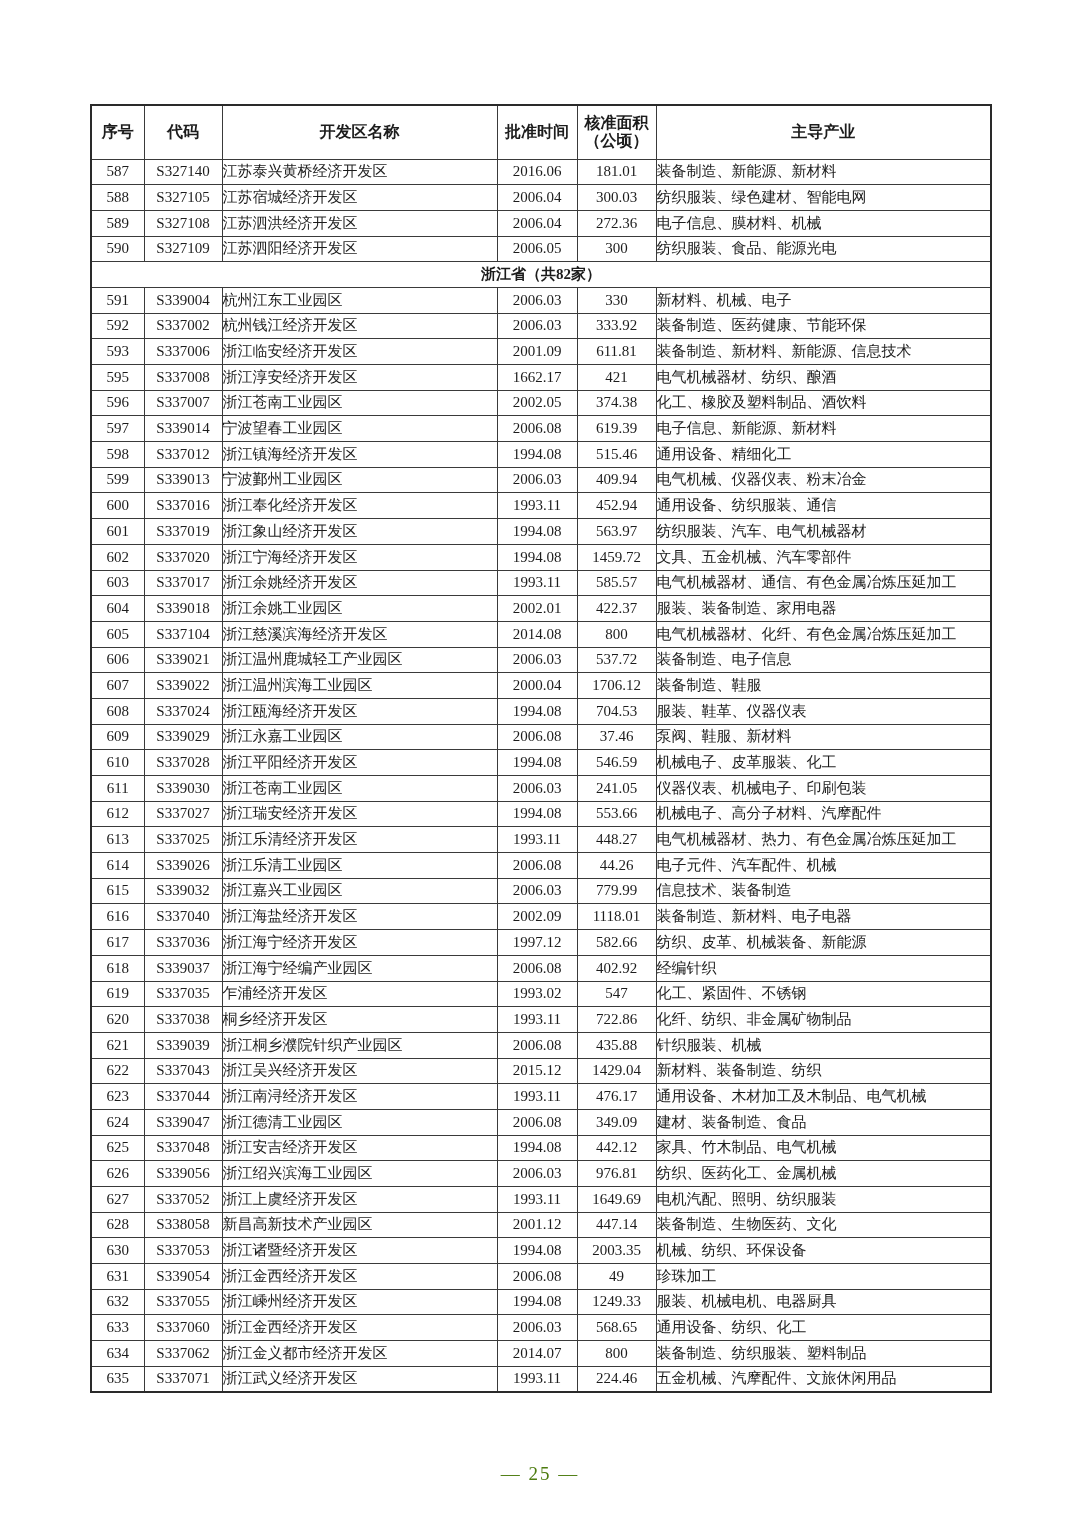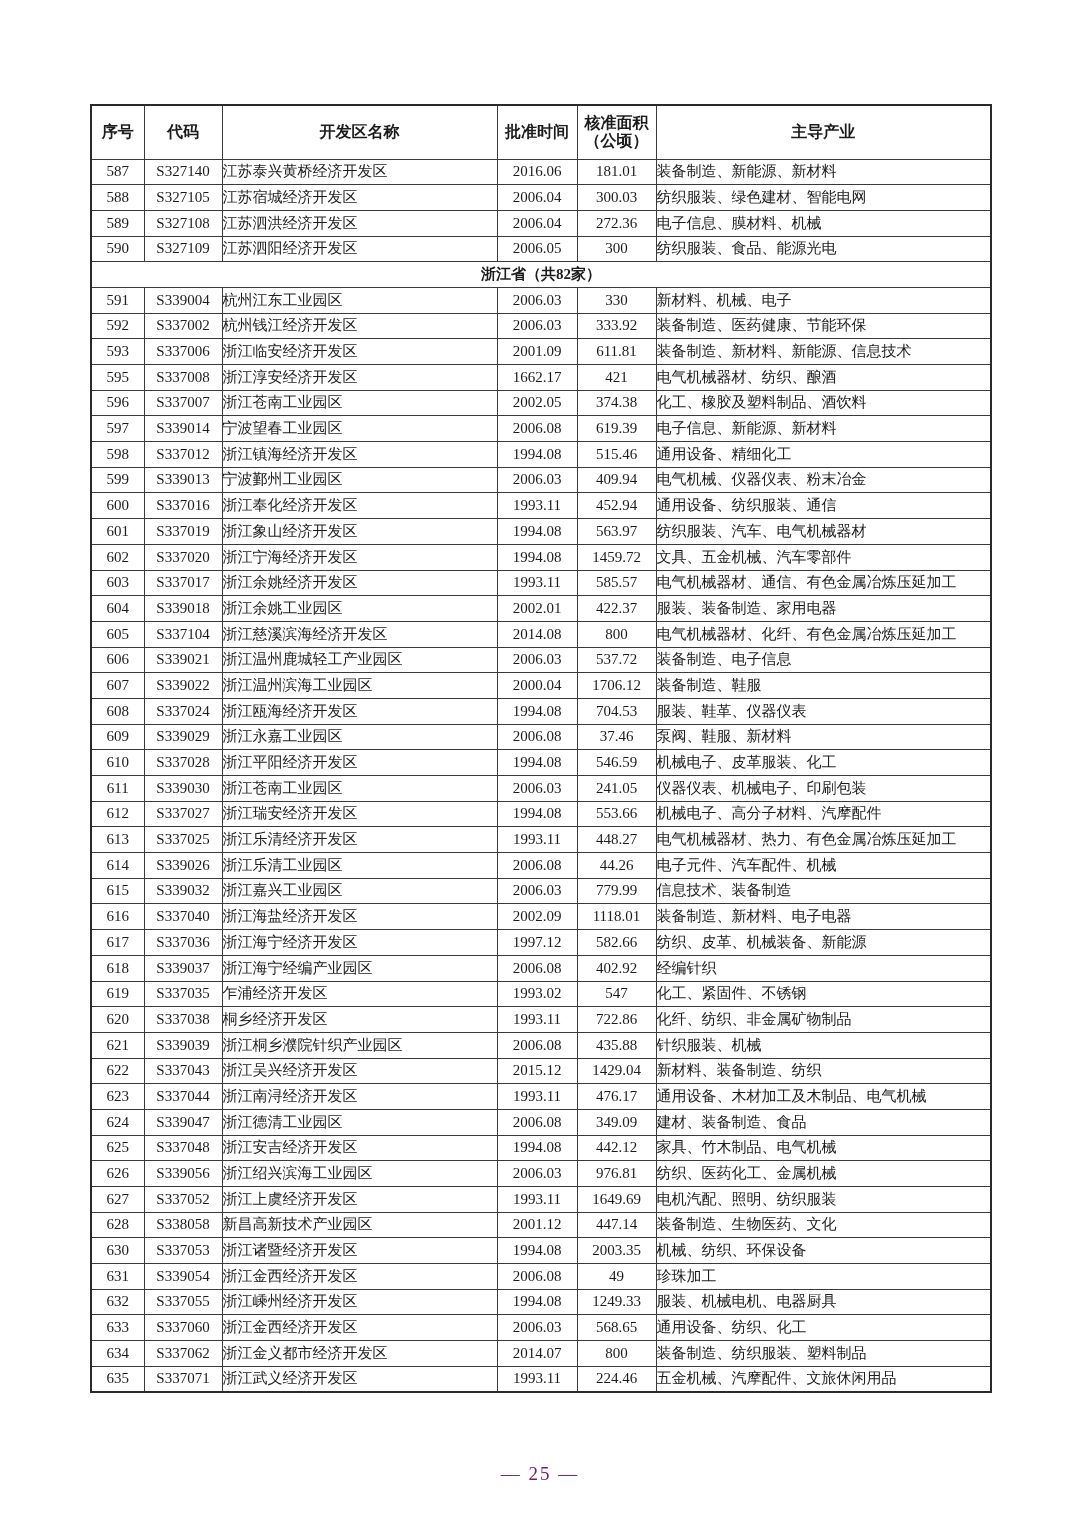--- a/index.html
+++ b/index.html
@@ -65,21 +65,21 @@
     padding-left: 4px;
     white-space: nowrap;
   }
   .page-footer {
     position: absolute;
     left: 0;
     top: 1463px;
     width: 100%;
     text-align: center;
     font-size: 19px;
-    color: #701a75;
+    color: #4d7c0f;
     letter-spacing: 2px;
   }
 </style>
 </head>
 <body>
 
 <div class="table-wrap">
   <table class="dev-zones">
     <colgroup>
       <col style="width:53px">

